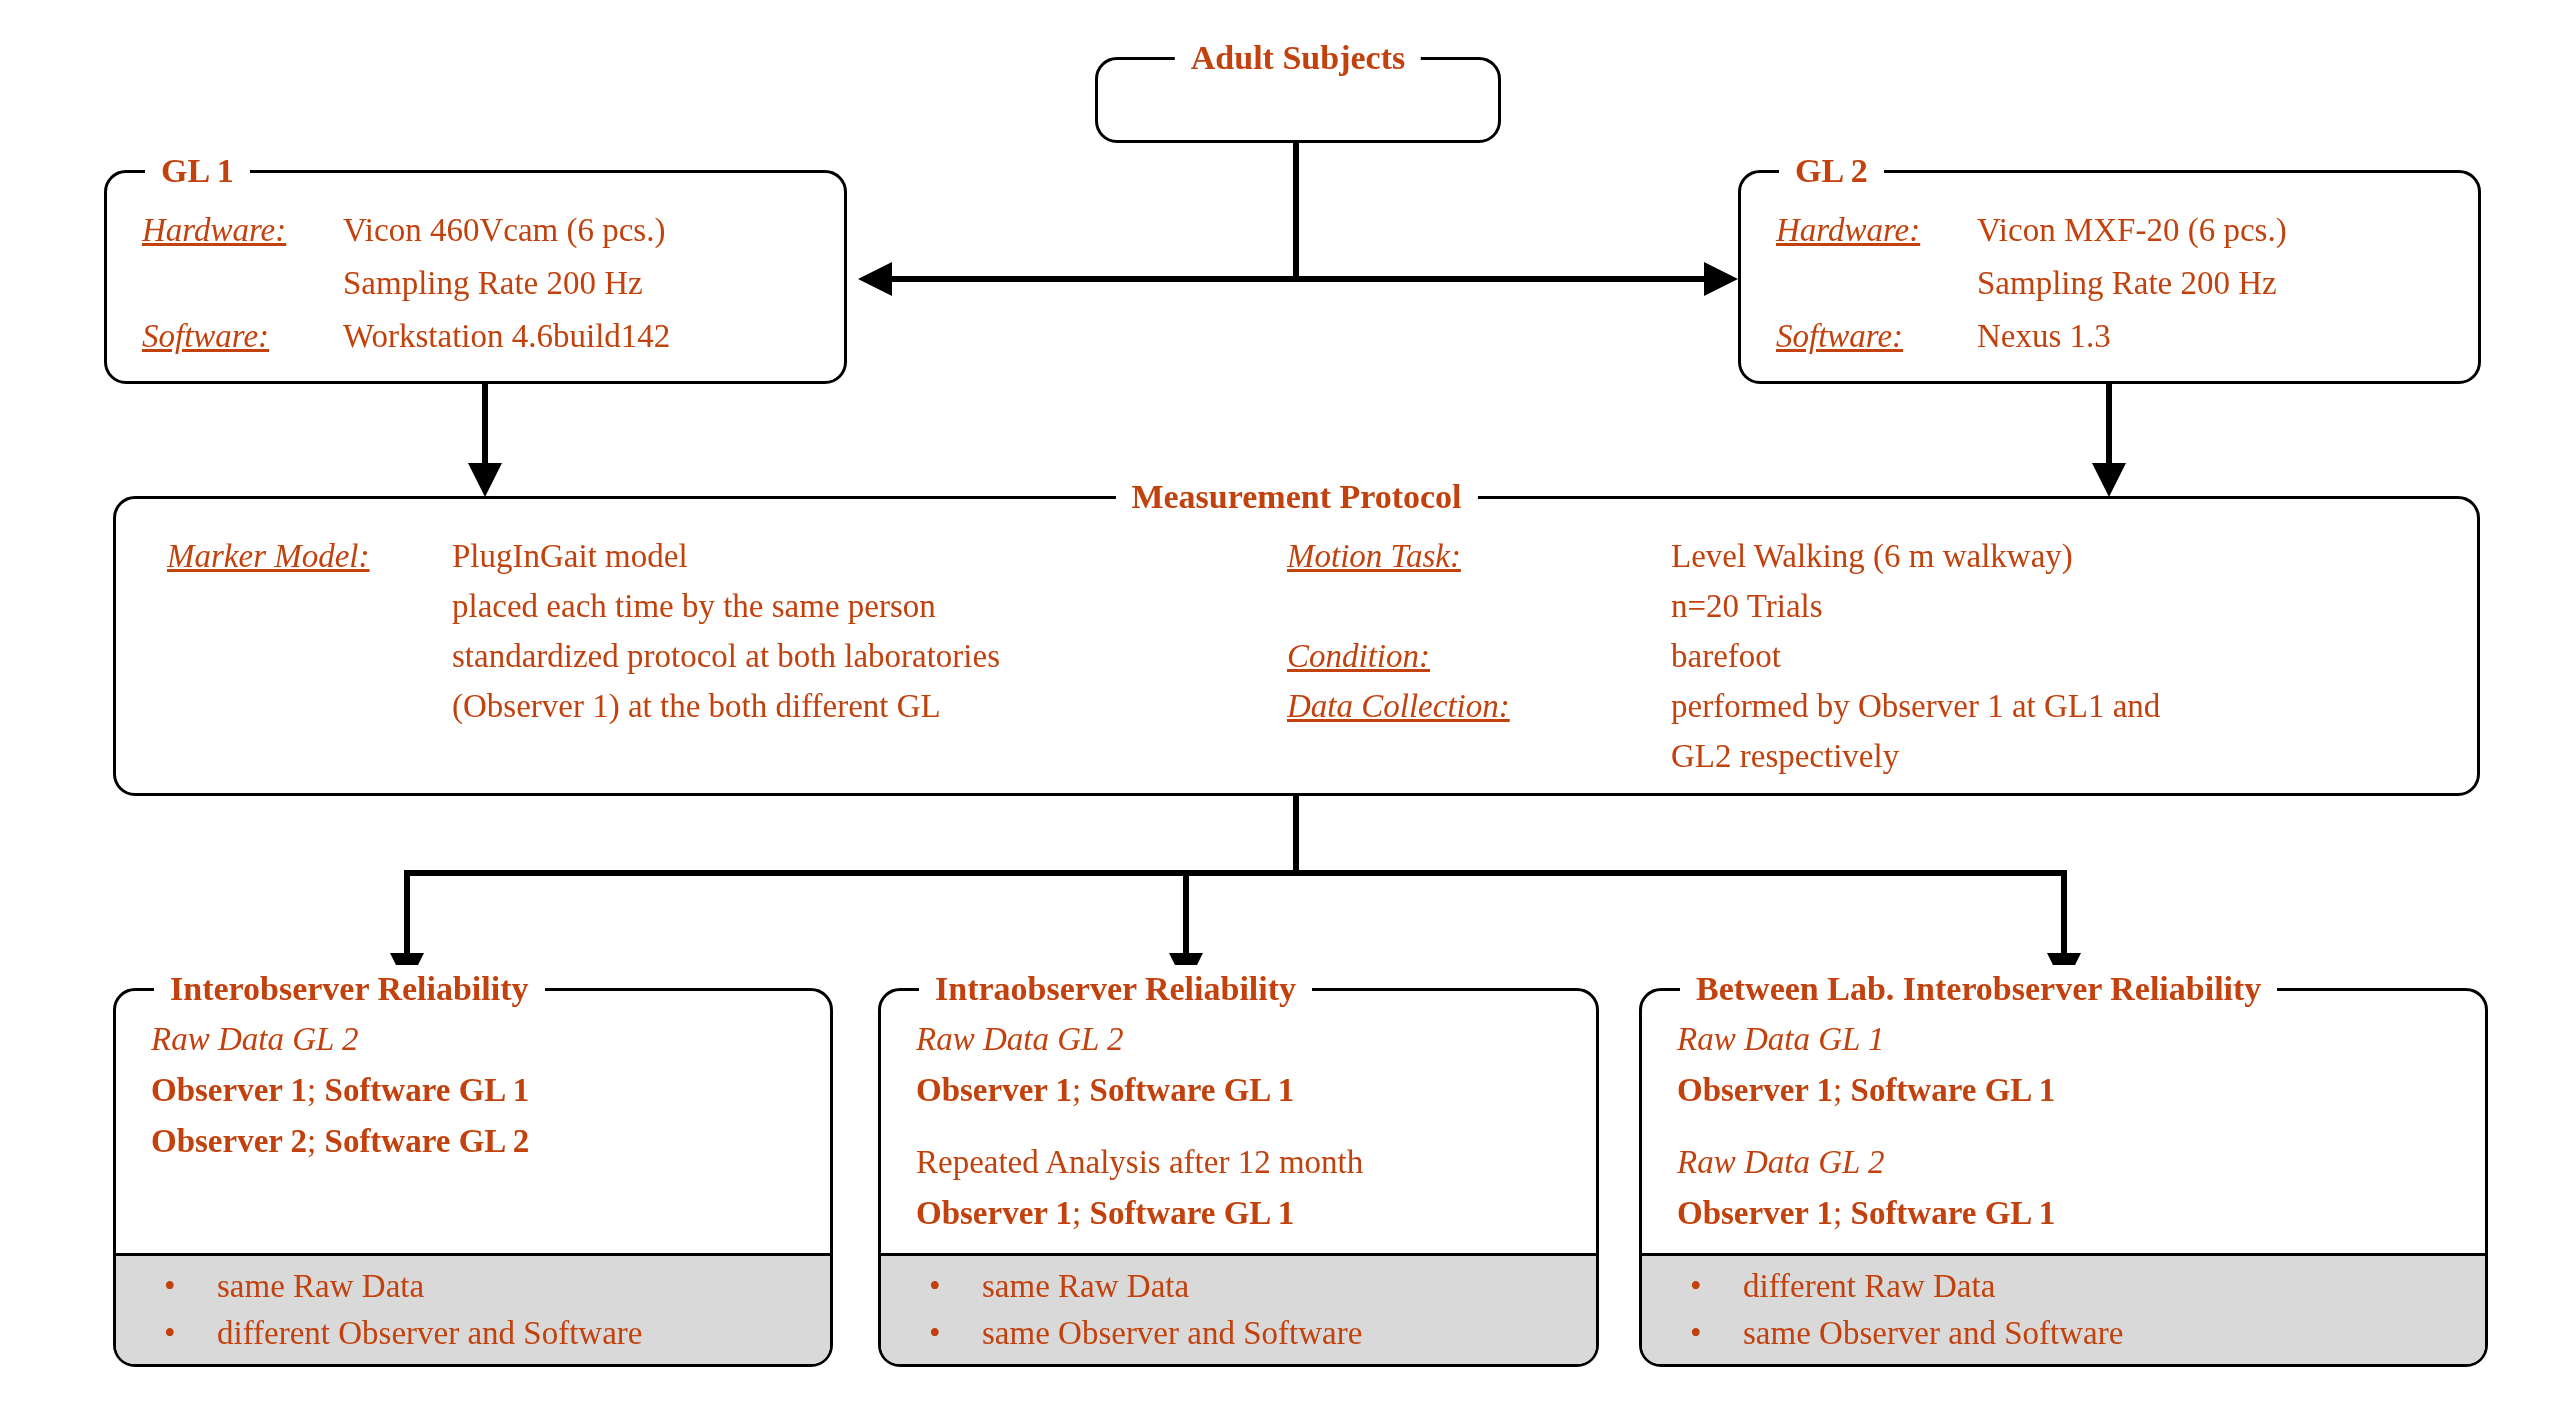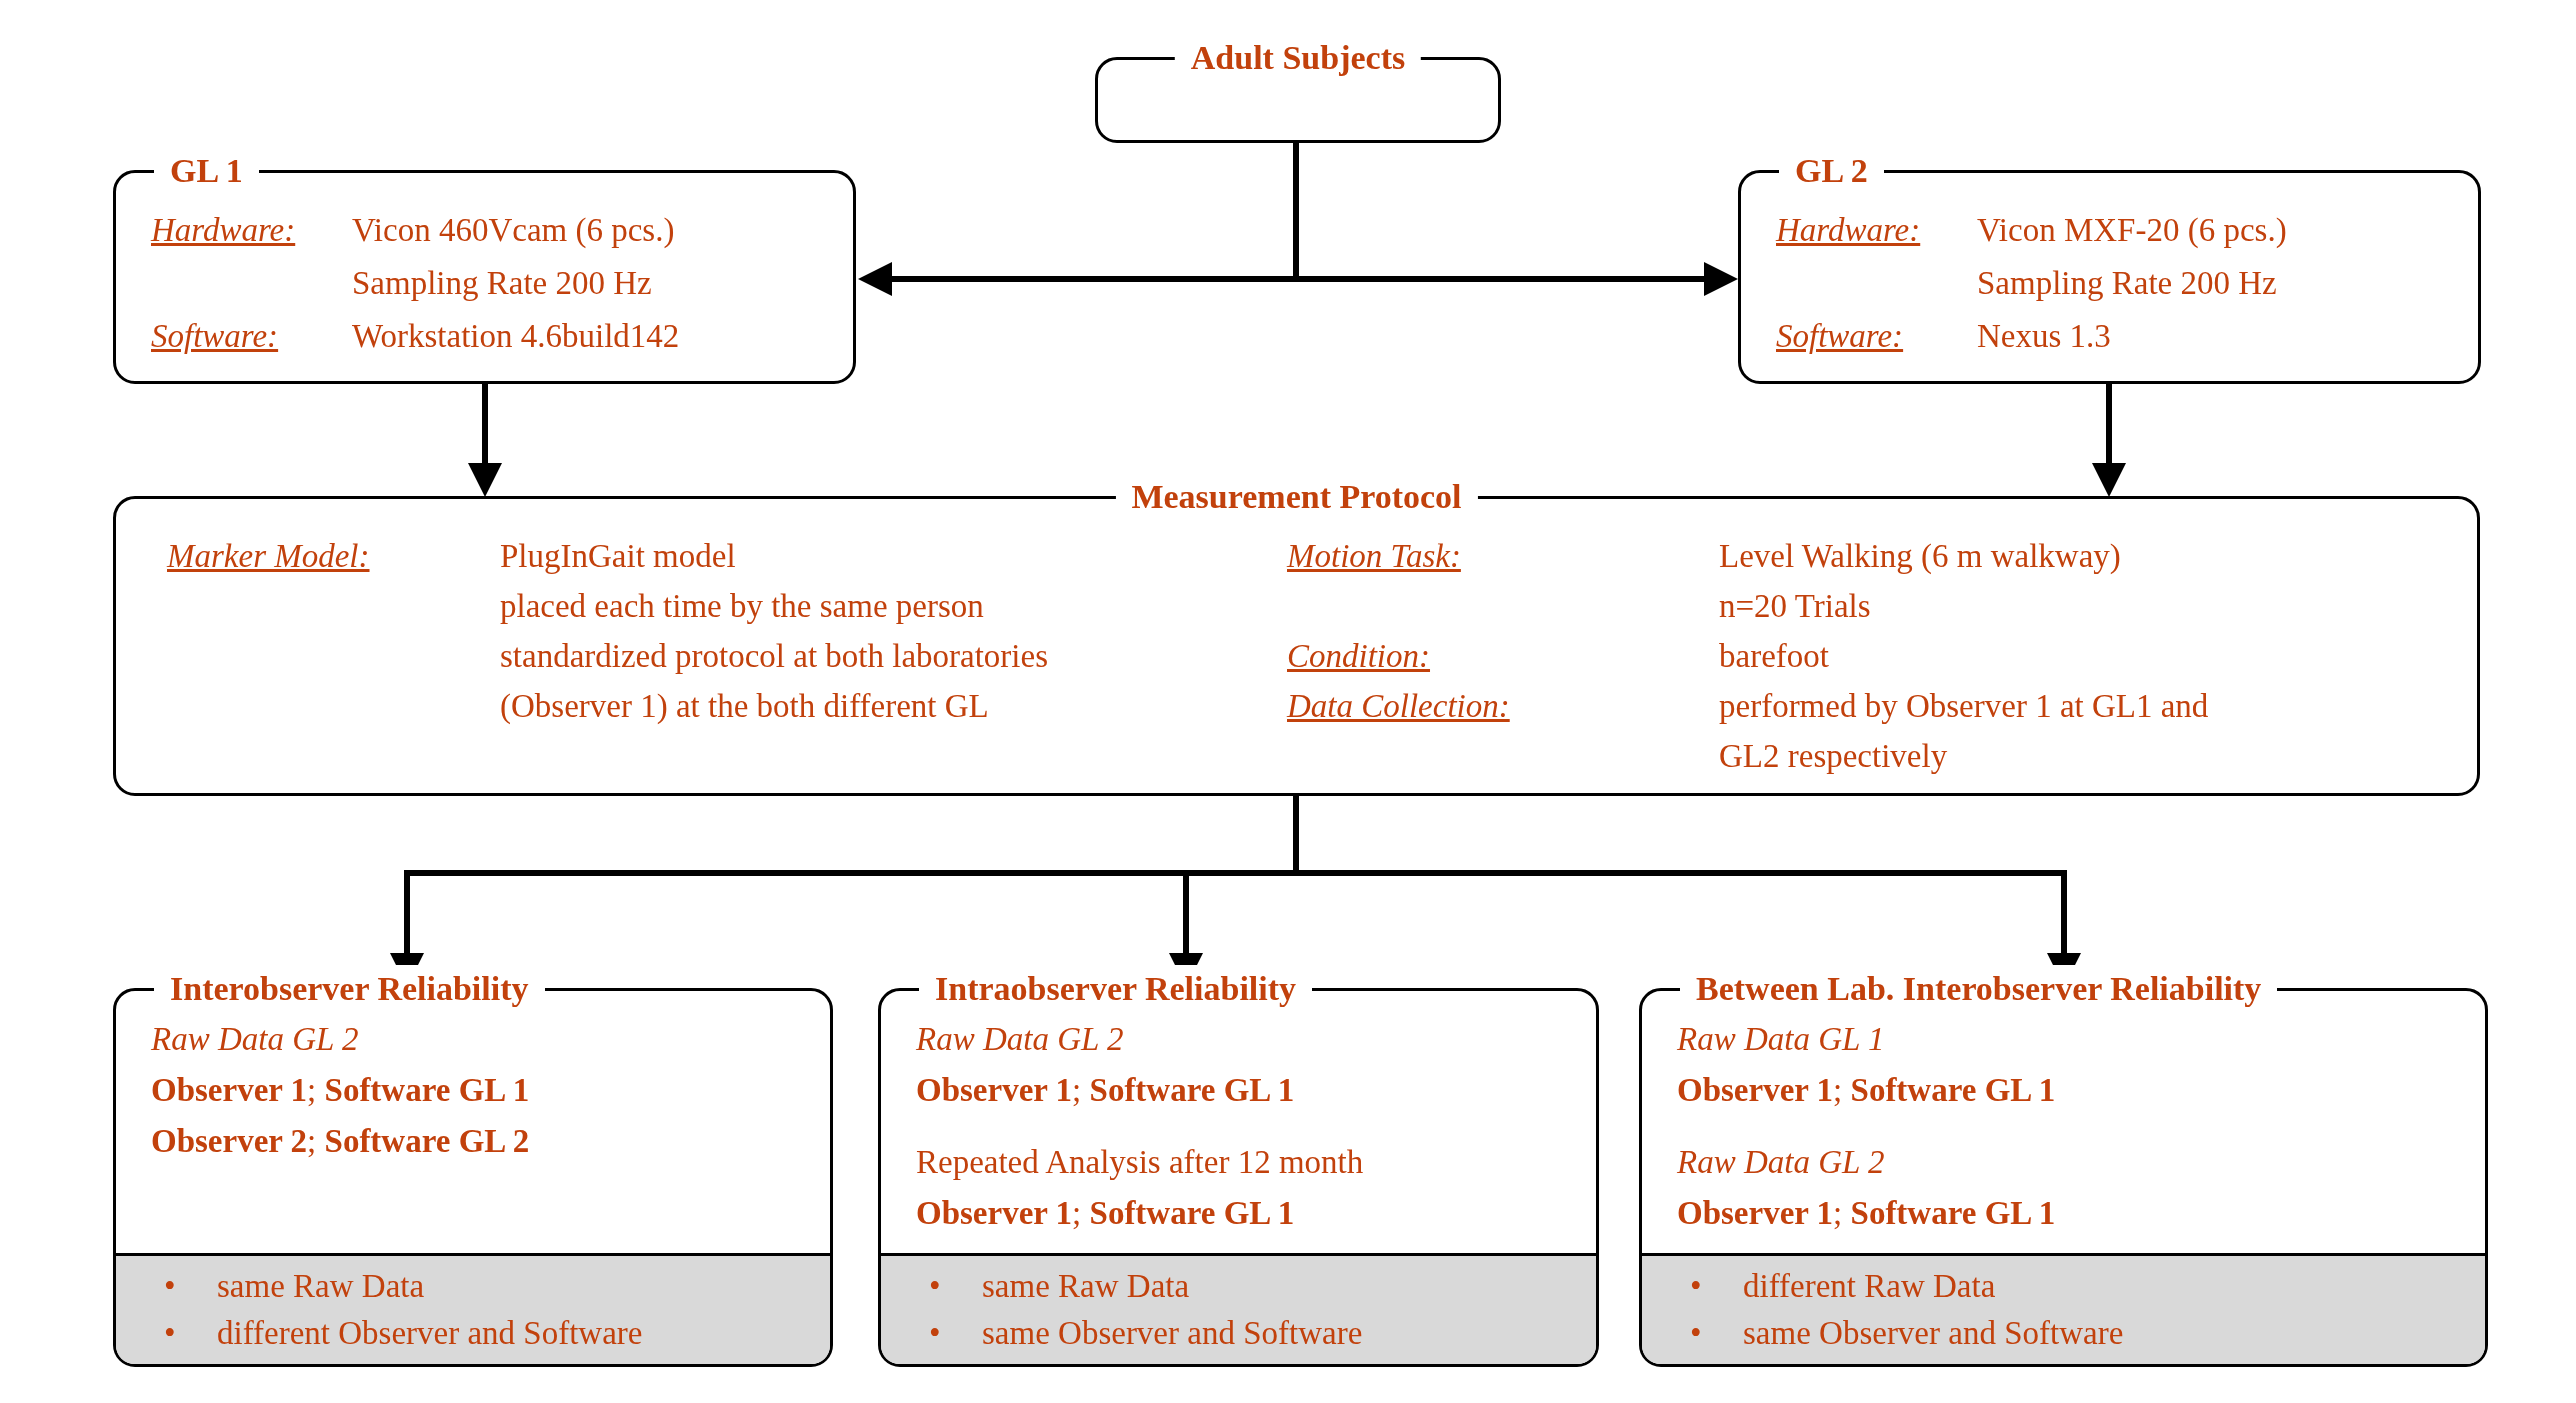--- a/index.html
+++ b/index.html
@@ -54,21 +54,21 @@
   .root-value { text-align: center; padding-top: 23.4px; line-height: 37px; }
   .kv-row { display: flex; line-height: 53px; }
   .kv-label {
     font-style: italic;
     text-decoration: underline;
     flex: 0 0 auto;
   }
   .gl-content { padding: 31px 20.5px 0 35px; }
   .gl-content .kv-label { width: 201px; }
   .proto-content { display: flex; padding: 32px 0 0 51px; }
-  .proto-content .kv-row { line-height: 50px; gap: 48px; }
+  .proto-content .kv-row { line-height: 50px; }
   .proto-left { width: 1120px; flex: 0 0 auto; }
   .proto-left .kv-label { width: 285px; }
   .proto-right { flex: 1 1 auto; }
   .proto-right .kv-label { width: 384px; }
   .rel-box { display: flex; flex-direction: column; }
   .rel-body { flex: 1 1 auto; padding: 23.4px 14.6px 0 35px; }
   .rel-line { line-height: 51px; }
   .rel-gap { height: 20.5px; }
   .italic { font-style: italic; }
   .bold { font-weight: bold; }
@@ -90,21 +90,21 @@
 
   <div class="box" style="left:1095px; top:57px; width:406px; height:86px;">
     <div class="legend center">Adult Subjects</div>
   </div>
 
   <div class="vline" style="left:1293px; top:143px; width:5.9px; height:138px;"></div>
   <div class="hline" style="left:890px; top:276px; width:815px; height:5.9px;"></div>
   <div class="arrow-left" style="left:858px; top:262px;"></div>
   <div class="arrow-right" style="left:1704px; top:262px;"></div>
 
-  <div class="box" style="left:113px; top:170px; width:743px; height:214px;">
+  <div class="box" style="left:104px; top:170px; width:743px; height:214px;">
     <div class="legend leftpos">GL 1</div>
     <div class="gl-content">
       <div class="kv-row">
         <span class="kv-label">Hardware:</span>
         <span class="kv-value">Vicon 460Vcam (6 pcs.)</span>
       </div>
       <div class="kv-row">
         <span class="kv-label"></span>
         <span class="kv-value">Sampling Rate 200 Hz</span>
       </div>

